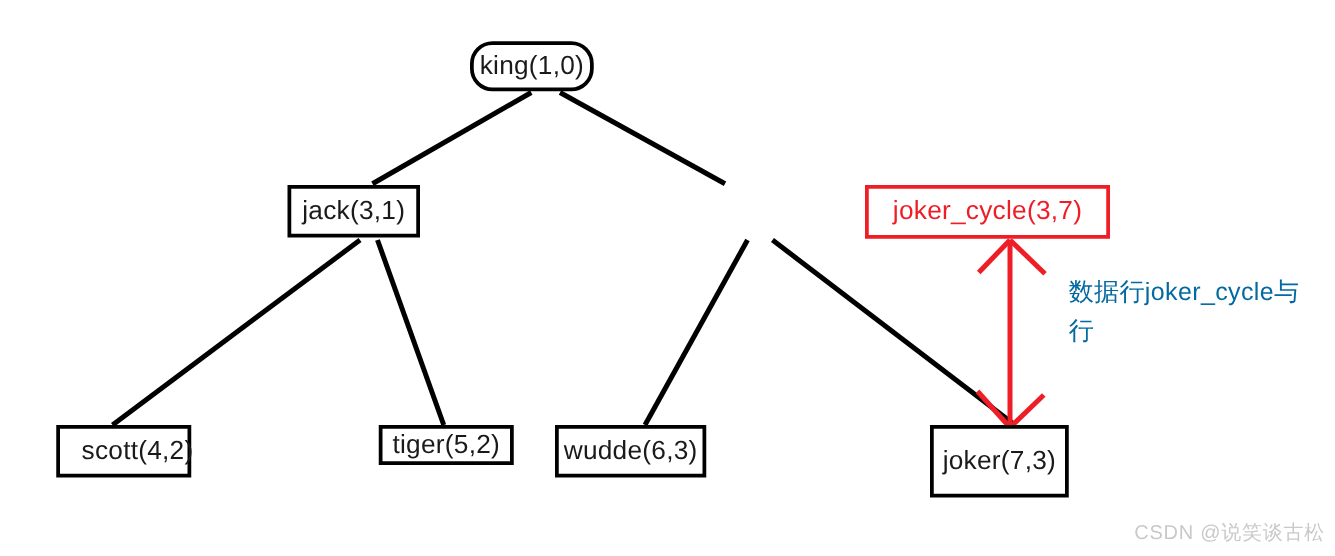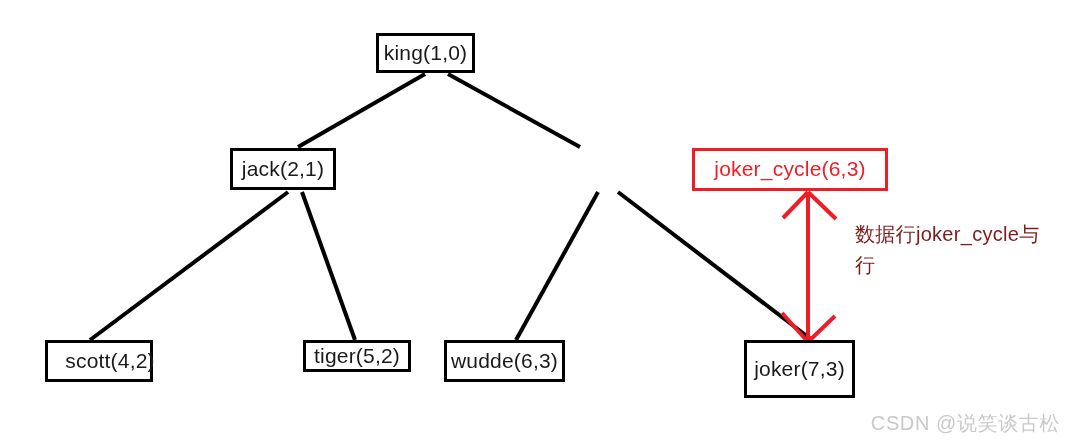--- a/index.html
+++ b/index.html
@@ -46,32 +46,32 @@
   .node .node-label {
     display: block;
     padding: 0 6px;
     transform: translateY(-1px);
   }
   #annotation {
     position: absolute;
     left: 855px;
     top: 219px;
     width: 205px;
-    color: #7f1d1d;
+    color: #0369a1;
     font-size: 20px;
     line-height: 1.55;
     letter-spacing: 0.3px;
     z-index: 4;
   }
   #watermark {
     position: absolute;
     right: 8px;
     bottom: 8px;
     color: #c9c9c9;
-    font-size: 20px;
+    font-size: 16px;
     letter-spacing: 0.6px;
     z-index: 4;
     user-select: none;
   }
 </style>
 </head>
 <body>
 
 <div id="canvas">
 
@@ -93,31 +93,31 @@
       <line x1="808" y1="192" x2="808" y2="342" stroke="#ef1d26" stroke-width="4"></line>
 
       <line x1="808" y1="192" x2="783" y2="218" stroke="#ef1d26" stroke-width="4"></line>
       <line x1="808" y1="192" x2="836" y2="219" stroke="#ef1d26" stroke-width="4"></line>
 
       <line x1="808" y1="342" x2="782" y2="313" stroke="#ef1d26" stroke-width="4"></line>
       <line x1="808" y1="342" x2="835" y2="316" stroke="#ef1d26" stroke-width="4"></line>
     </g>
   </svg>
 
-  <div class="node" style="left:376px; top:33px; width:99px; height:40px;">
+  <div class="node" style="left:376px; top:33px; width:99px; height:40px;border-radius:18px;">
     <span class="node-label">king(1,0)</span>
   </div>
 
   <div class="node" style="left:230px; top:148px; width:106px; height:42px;">
-    <span class="node-label">jack(2,1)</span>
+    <span class="node-label">jack(3,1)</span>
   </div>
 
 
   <div class="node cycle" style="left:692px; top:148px; width:196px; height:43px;">
-    <span class="node-label">joker_cycle(6,3)</span>
+    <span class="node-label">joker_cycle(3,7)</span>
   </div>
 
   <div class="node" style="left:45px; top:340px; width:108px; height:42px;padding-left:22px;">
     <span class="node-label">scott(4,2)</span>
   </div>
 
   <div class="node" style="left:303px; top:340px; width:108px; height:32px;">
     <span class="node-label">tiger(5,2)</span>
   </div>
 

